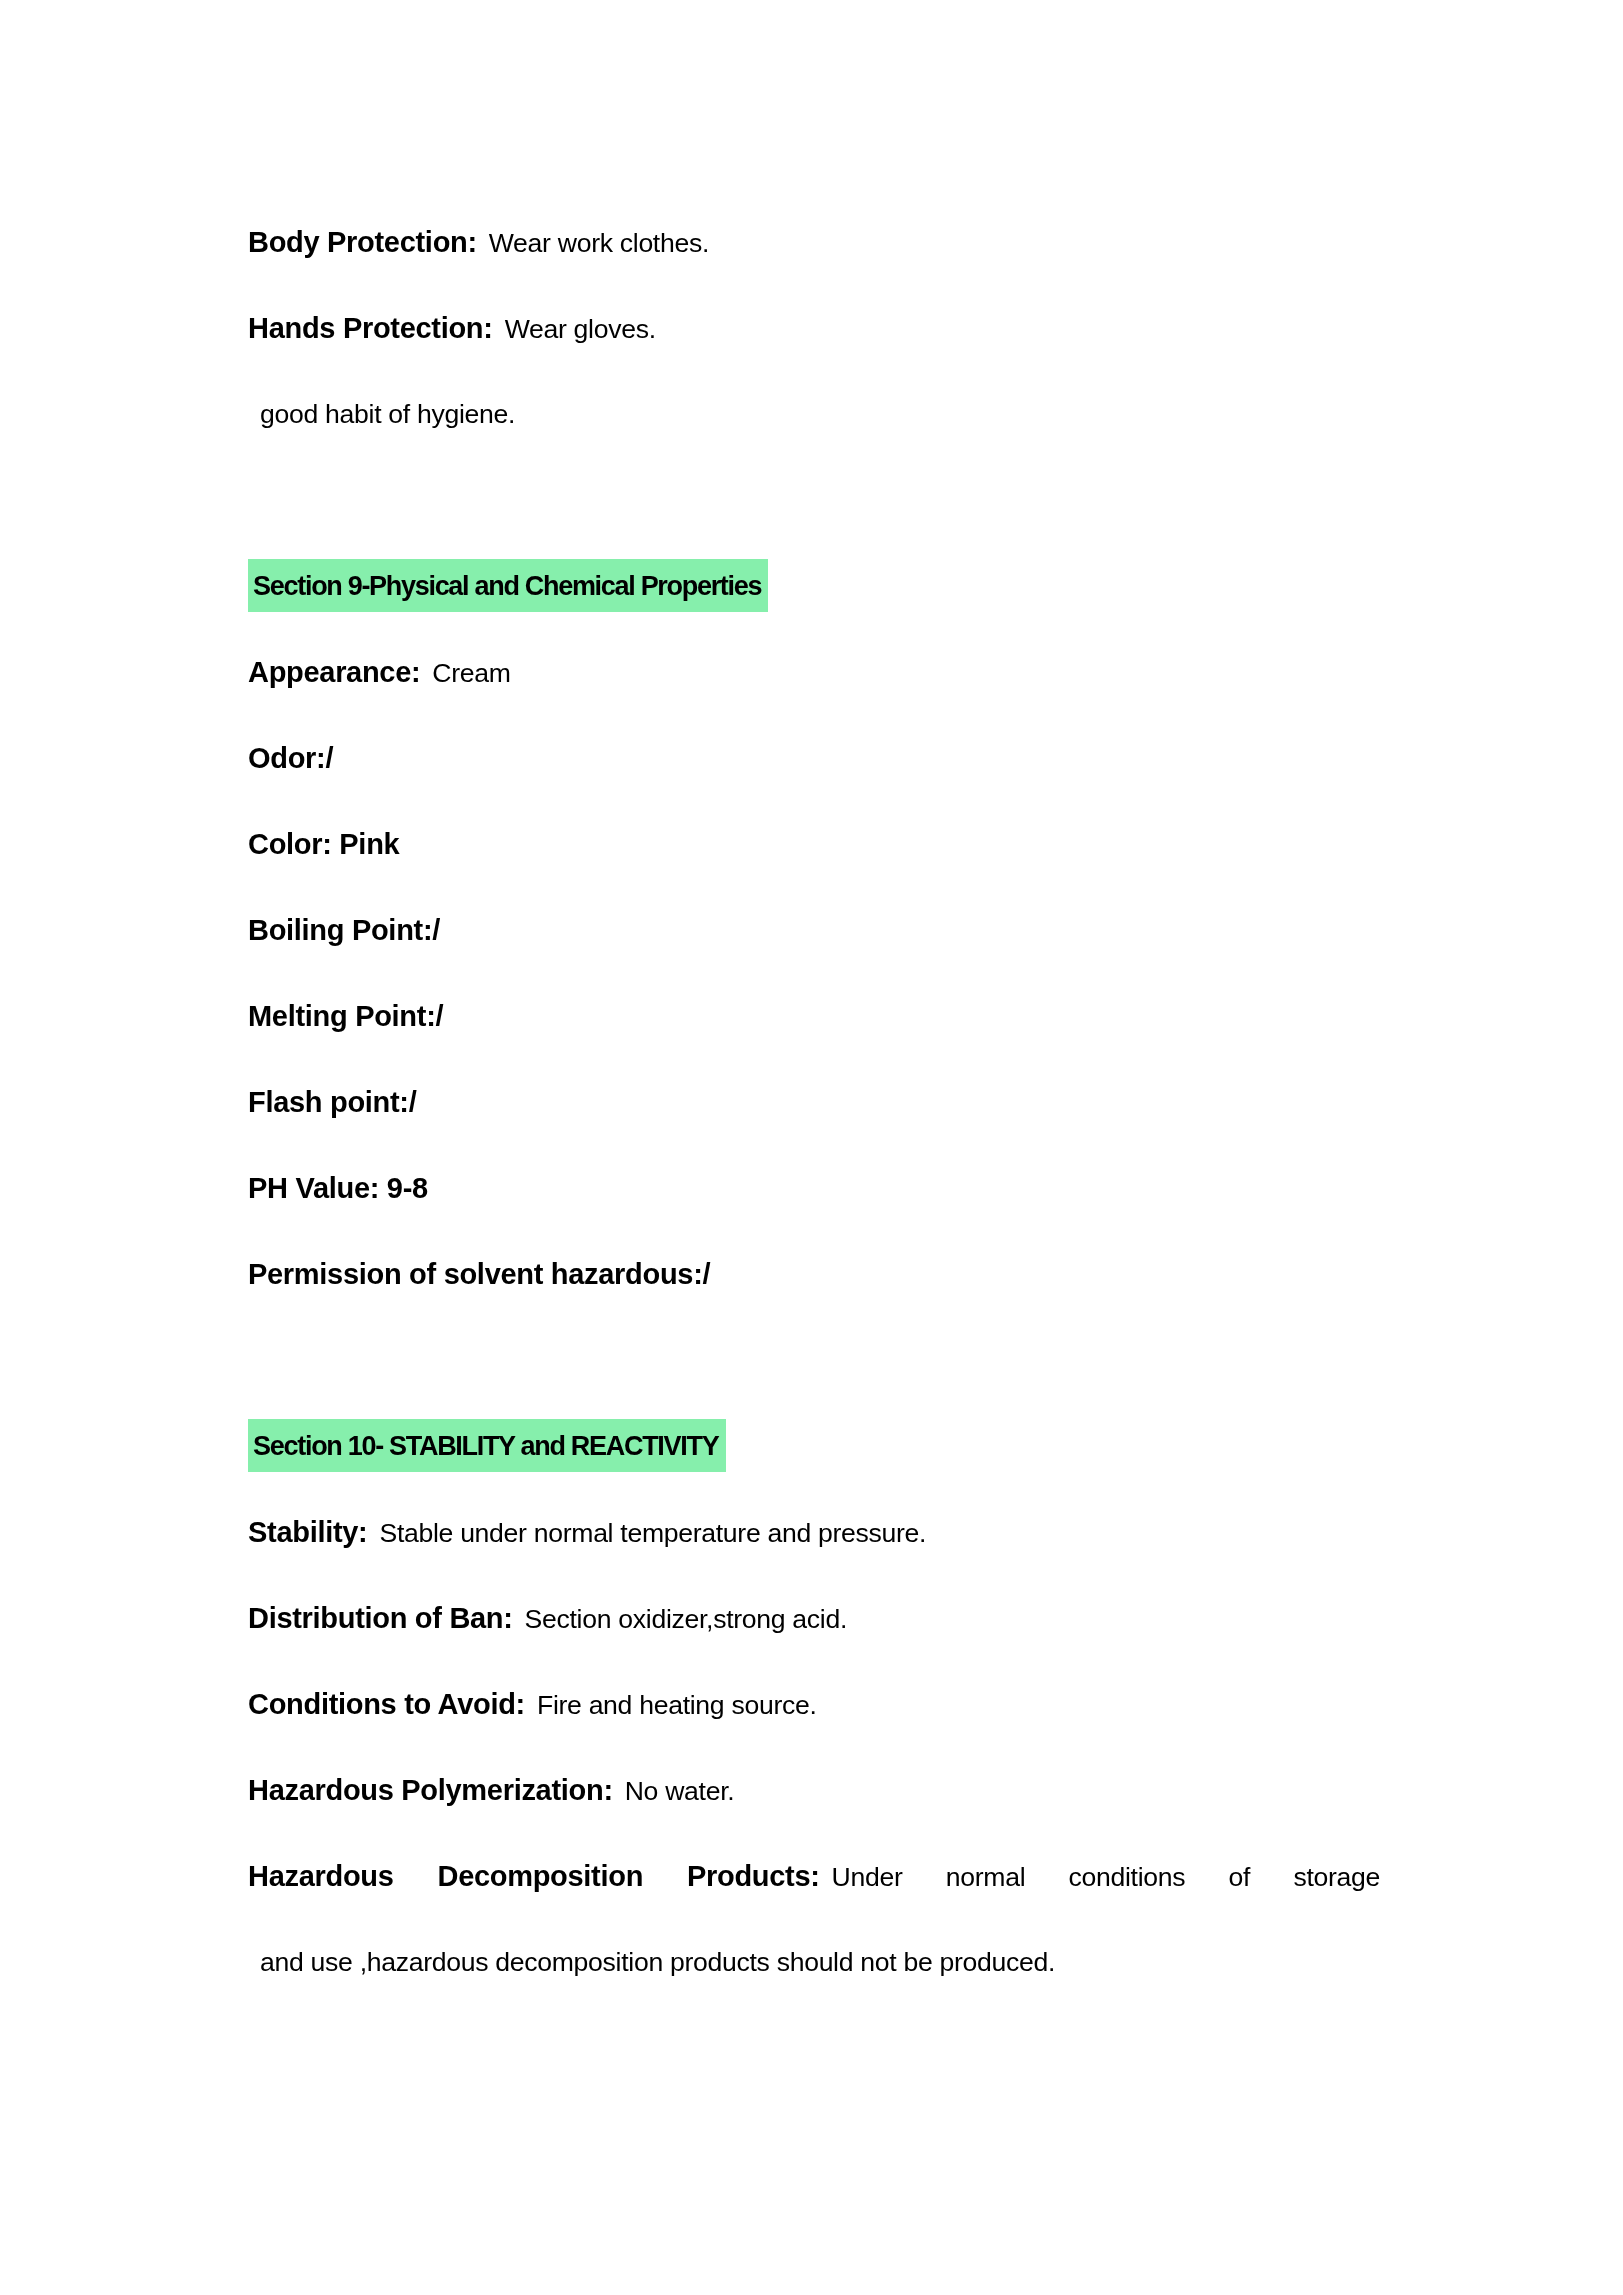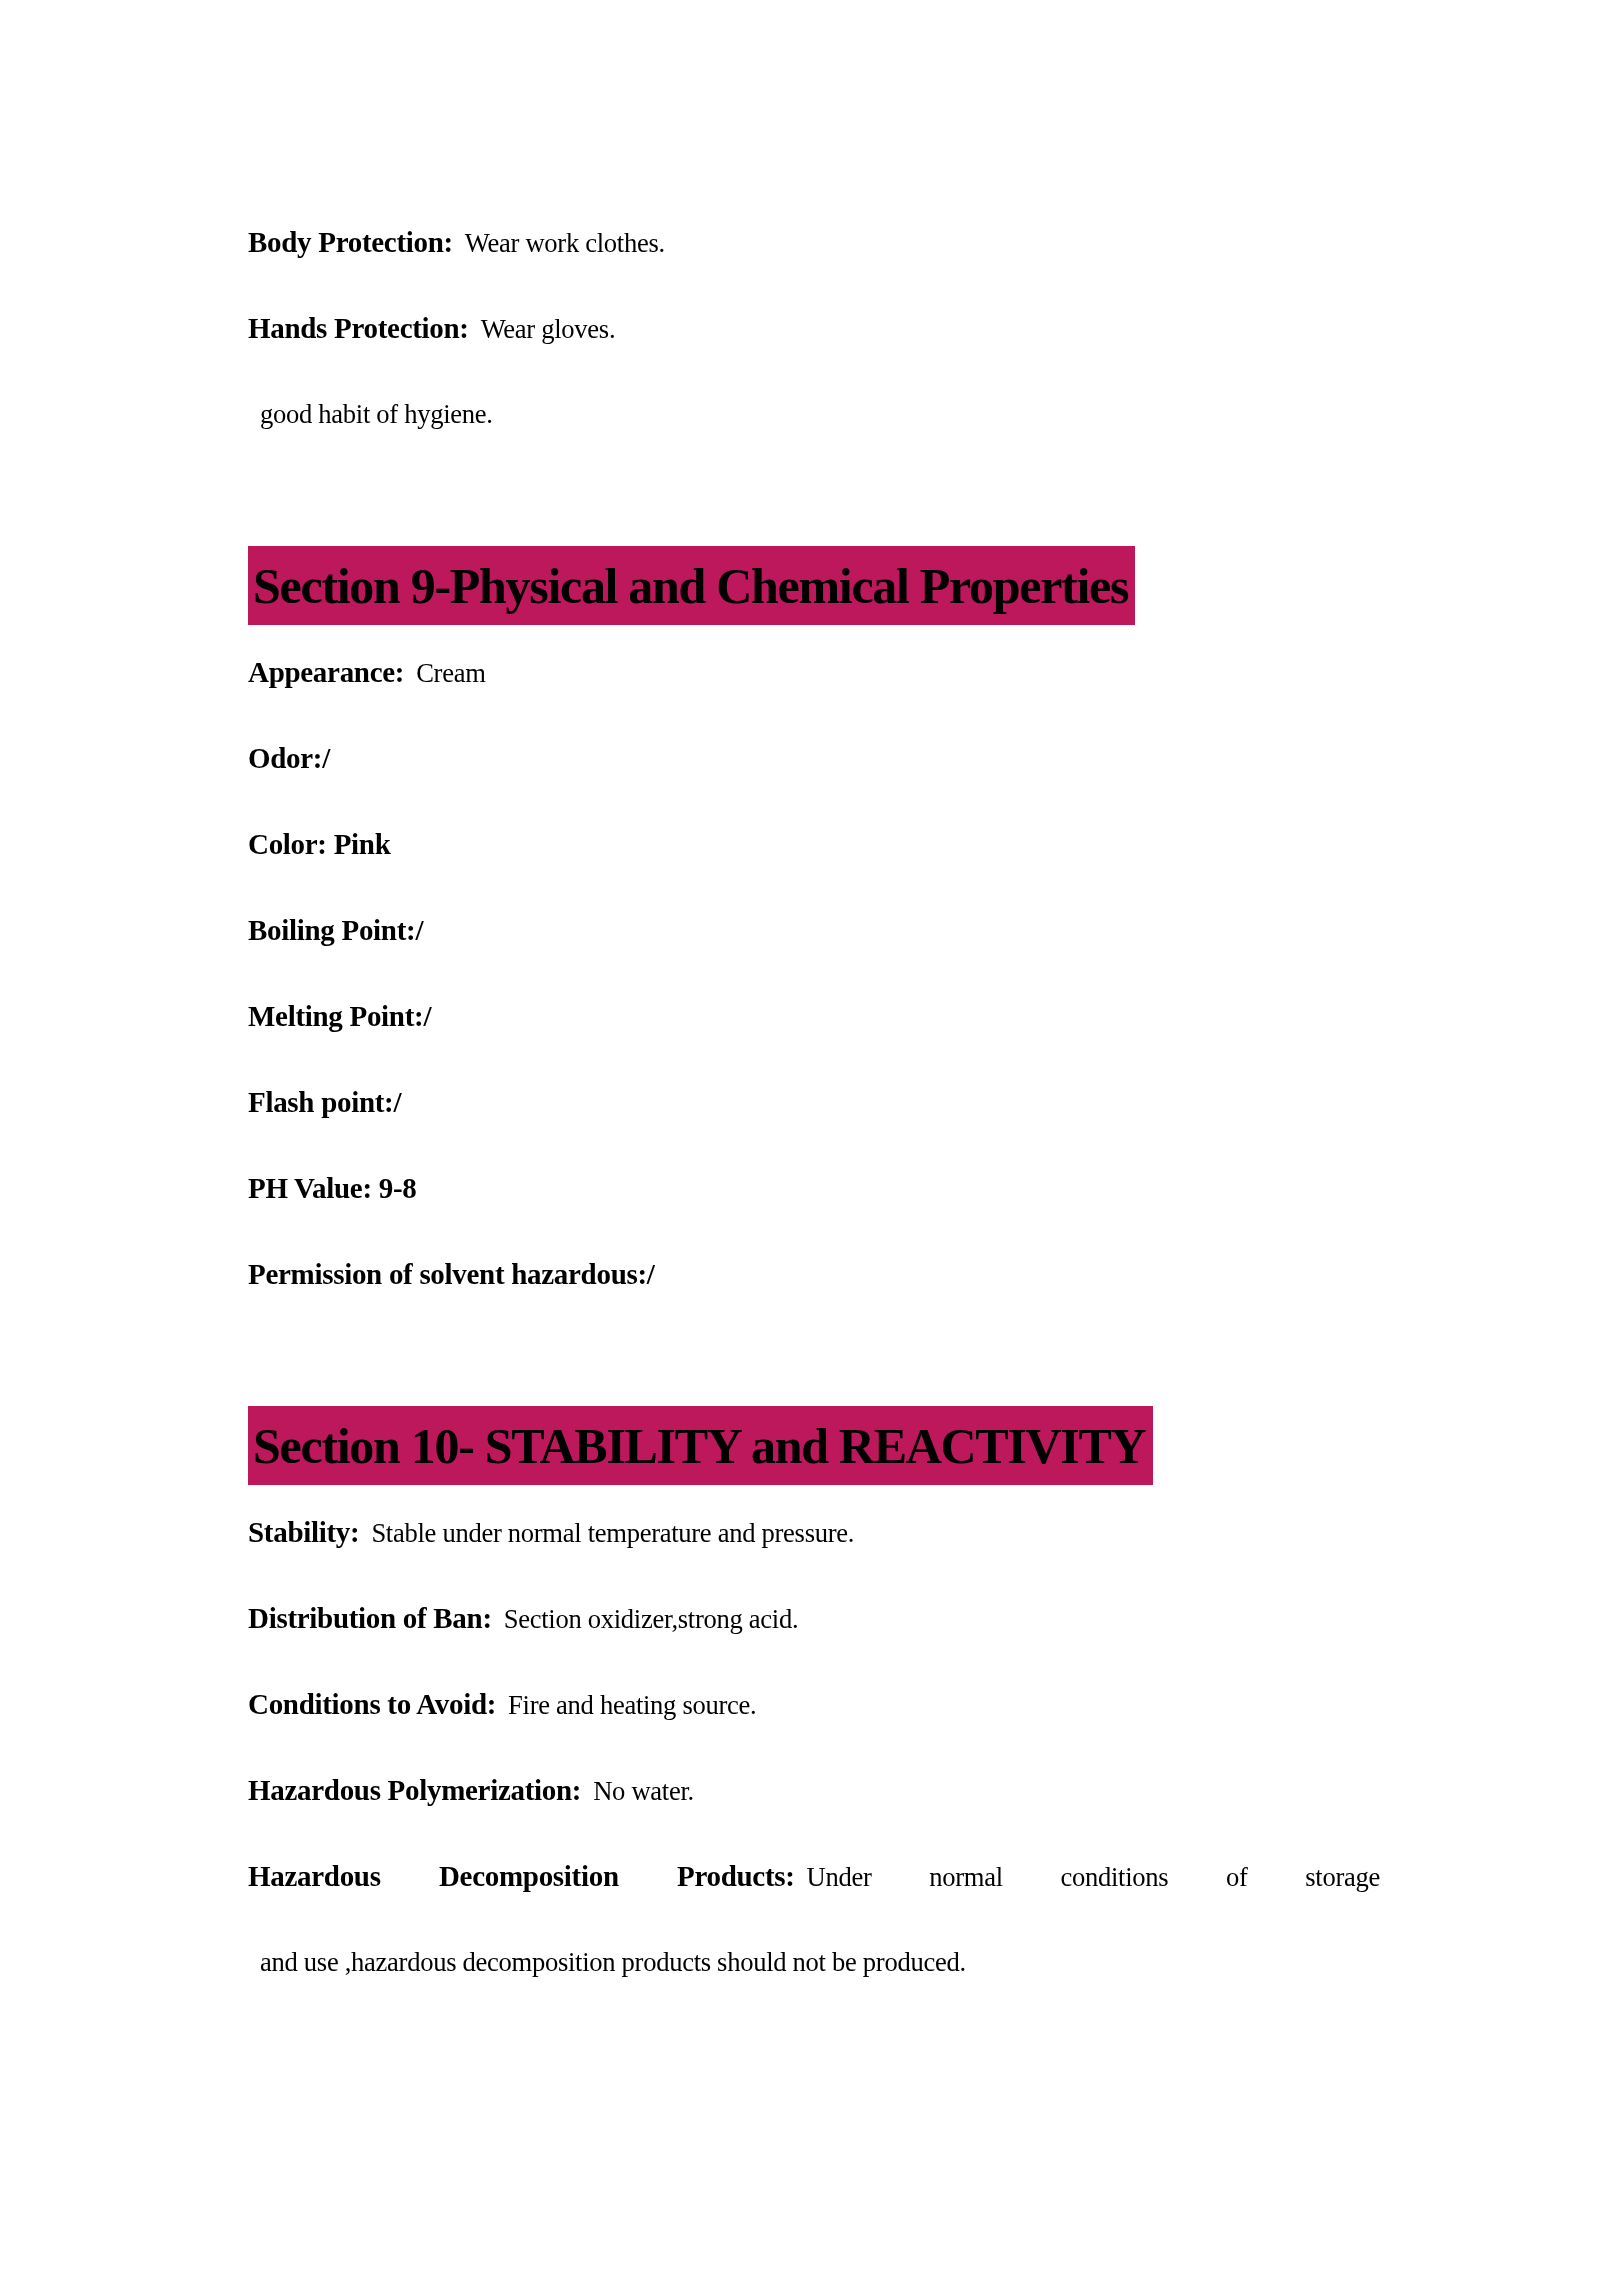--- a/index.html
+++ b/index.html
@@ -13,21 +13,20 @@
     position: relative;
     font-family: "Liberation Sans", sans-serif;
     color: #000000;
     overflow: hidden;
   }
   .content {
     position: absolute;
     left: 248px;
     top: 199px;
     width: 1132px;
-    font-family: Liberation Serif, serif;
   }
   .line {
     margin: 0;
     padding: 0;
     height: 86px;
     line-height: 86px;
     font-size: 26.6px;
     white-space: nowrap;
     letter-spacing: -0.3px;
   }
@@ -45,23 +44,23 @@
     margin-left: 0.45em;
   }
   .cont {
     margin-left: 12px;
   }
   .heading-line {
     height: 86px;
     line-height: 86px;
   }
   .hl {
-    background: #be185d;
+    background: #86efac;
     font-weight: bold;
-    font-size: 50px;
+    font-size: 27px;
     letter-spacing: -1.3px;
     padding: 12.3px 7.2px 11.2px 5.1px;
   }
   .spacer {
     height: 86px;
   }
 </style>
 </head>
 <body>
 

